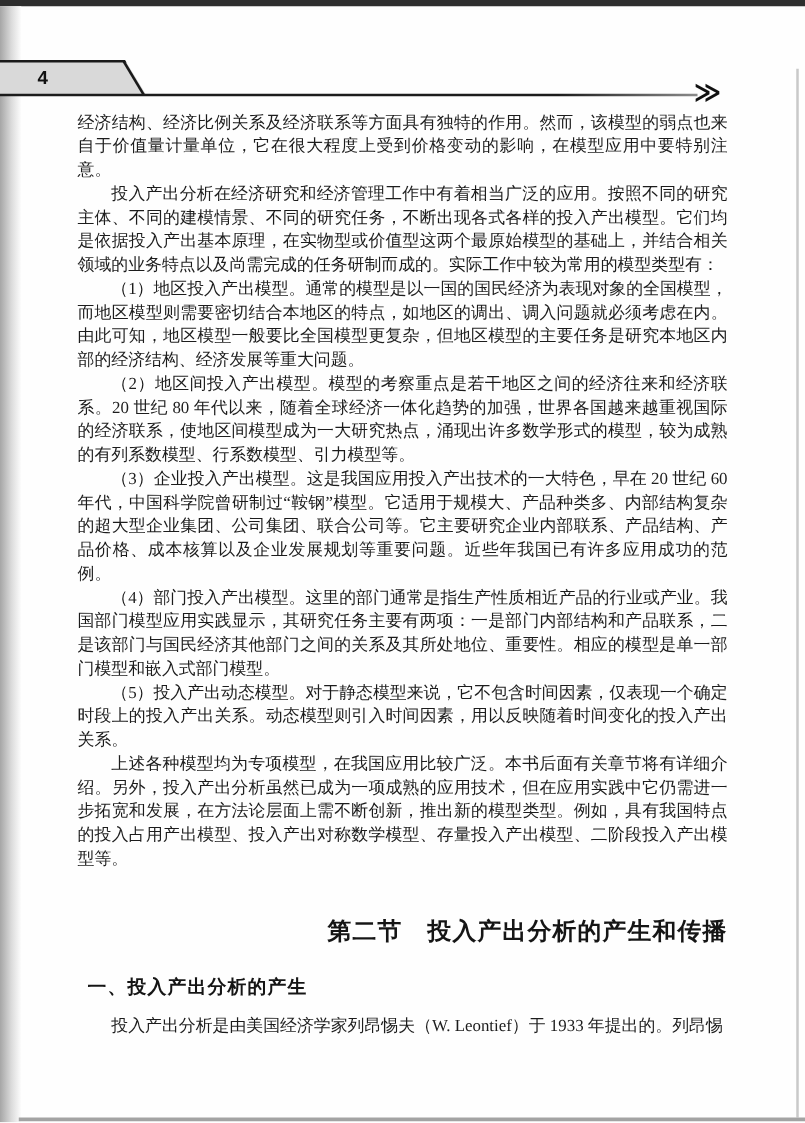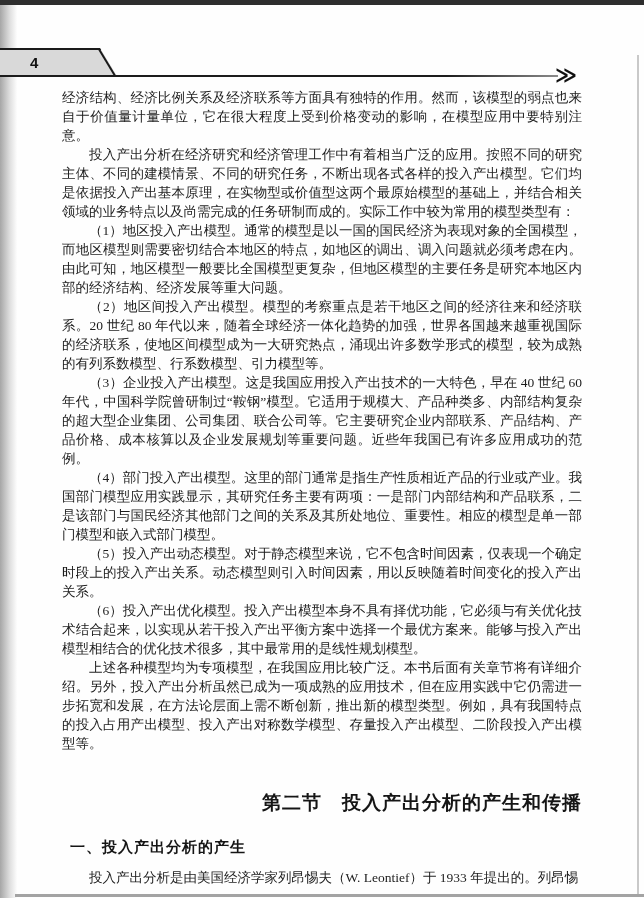--- a/index.html
+++ b/index.html
@@ -60,24 +60,23 @@
     <span class="page-num">4</span>
     <div class="header-rule"></div>
     <span class="chevron">≫</span>
   </header>
 
   <main class="content">
     <p class="para no-indent">经济结构、经济比例关系及经济联系等方面具有独特的作用。然而，该模型的弱点也来自于价值量计量单位，它在很大程度上受到价格变动的影响，在模型应用中要特别注意。</p>
     <p class="para">投入产出分析在经济研究和经济管理工作中有着相当广泛的应用。按照不同的研究主体、不同的建模情景、不同的研究任务，不断出现各式各样的投入产出模型。它们均是依据投入产出基本原理，在实物型或价值型这两个最原始模型的基础上，并结合相关领域的业务特点以及尚需完成的任务研制而成的。实际工作中较为常用的模型类型有：</p>
     <p class="para">（1）地区投入产出模型。通常的模型是以一国的国民经济为表现对象的全国模型，而地区模型则需要密切结合本地区的特点，如地区的调出、调入问题就必须考虑在内。由此可知，地区模型一般要比全国模型更复杂，但地区模型的主要任务是研究本地区内部的经济结构、经济发展等重大问题。</p>
     <p class="para">（2）地区间投入产出模型。模型的考察重点是若干地区之间的经济往来和经济联系。20 世纪 80 年代以来，随着全球经济一体化趋势的加强，世界各国越来越重视国际的经济联系，使地区间模型成为一大研究热点，涌现出许多数学形式的模型，较为成熟的有列系数模型、行系数模型、引力模型等。</p>
-    <p class="para">（3）企业投入产出模型。这是我国应用投入产出技术的一大特色，早在 40 世纪 60 年代，中国科学院曾研制过“鞍钢”模型。它适用于规模大、产品种类多、内部结构复杂的超大型企业集团、公司集团、联合公司等。它主要研究企业内部联系、产品结构、产品价格、成本核算以及企业发展规划等重要问题。近些年我国已有许多应用成功的范例。</p>
+    <p class="para">（3）企业投入产出模型。这是我国应用投入产出技术的一大特色，早在 20 世纪 60 年代，中国科学院曾研制过“鞍钢”模型。它适用于规模大、产品种类多、内部结构复杂的超大型企业集团、公司集团、联合公司等。它主要研究企业内部联系、产品结构、产品价格、成本核算以及企业发展规划等重要问题。近些年我国已有许多应用成功的范例。</p>
     <p class="para">（4）部门投入产出模型。这里的部门通常是指生产性质相近产品的行业或产业。我国部门模型应用实践显示，其研究任务主要有两项：一是部门内部结构和产品联系，二是该部门与国民经济其他部门之间的关系及其所处地位、重要性。相应的模型是单一部门模型和嵌入式部门模型。</p>
     <p class="para">（5）投入产出动态模型。对于静态模型来说，它不包含时间因素，仅表现一个确定时段上的投入产出关系。动态模型则引入时间因素，用以反映随着时间变化的投入产出关系。</p>
-    <p class="para">（6）投入产出优化模型。投入产出模型本身不具有择优功能，它必须与有关优化技术结合起来，以实现从若干投入产出平衡方案中选择一个最优方案来。能够与投入产出模型相结合的优化技术很多，其中最常用的是线性规划模型。</p>
     <p class="para">上述各种模型均为专项模型，在我国应用比较广泛。本书后面有关章节将有详细介绍。另外，投入产出分析虽然已成为一项成熟的应用技术，但在应用实践中它仍需进一步拓宽和发展，在方法论层面上需不断创新，推出新的模型类型。例如，具有我国特点的投入占用产出模型、投入产出对称数学模型、存量投入产出模型、二阶段投入产出模型等。</p>
 
     <h2 class="section-heading">第二节　投入产出分析的产生和传播</h2>
     <h3 class="sub-heading">一、投入产出分析的产生</h3>
     <p class="para opening">投入产出分析是由美国经济学家列昂惕夫（W. Leontief）于 1933 年提出的。列昂惕</p>
   </main>
 
 </div>
 
 </body></html>

